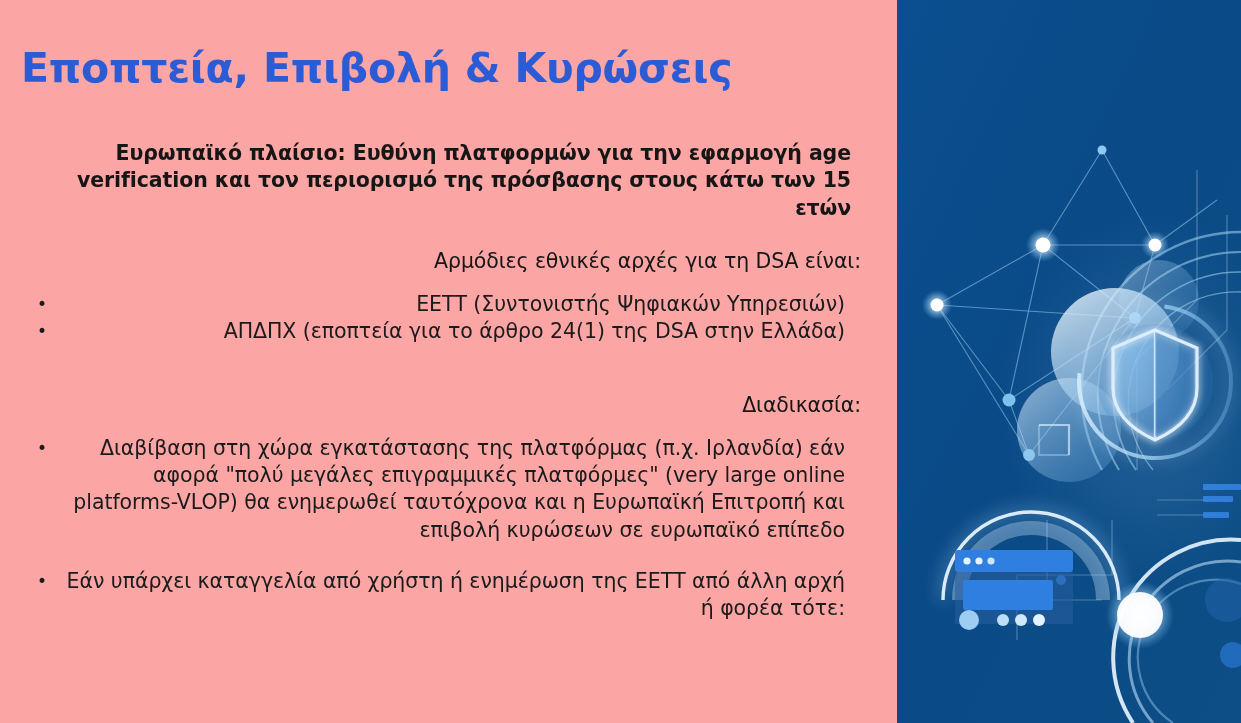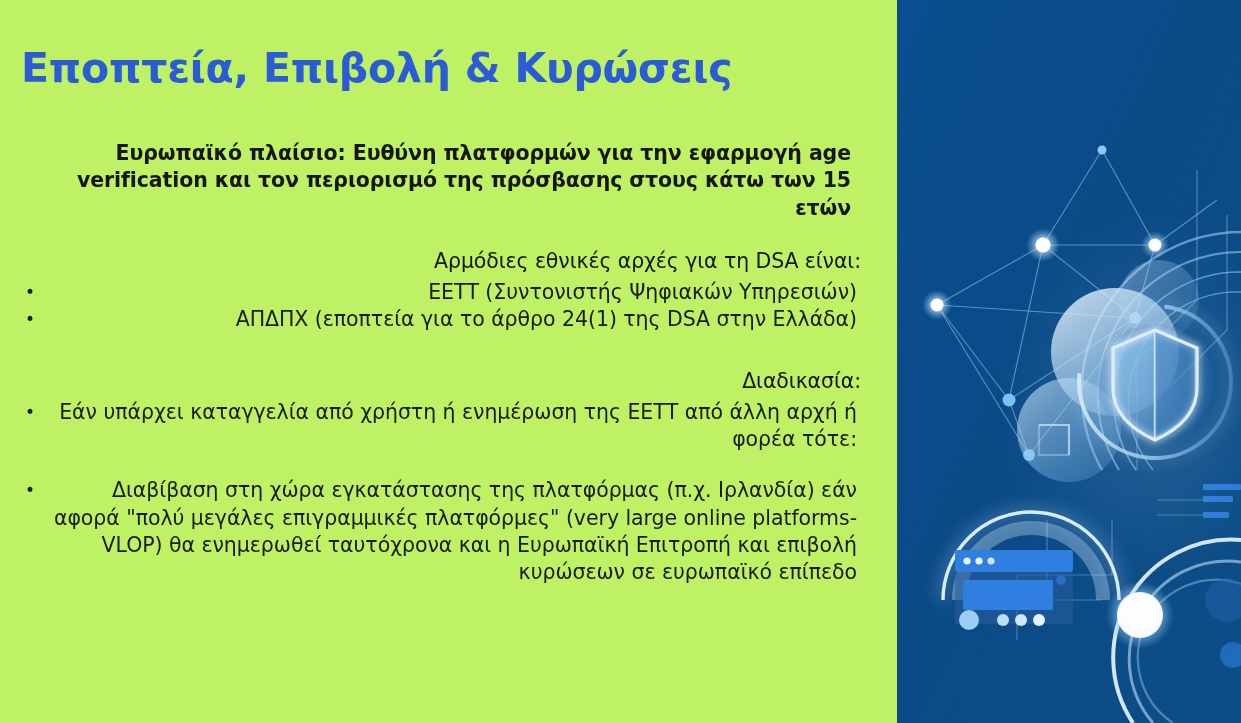--- a/index.html
+++ b/index.html
@@ -10,21 +10,21 @@
   body {
     width: 1241px;
     height: 723px;
     overflow: hidden;
     font-family: "DejaVu Sans", "Liberation Sans", sans-serif;
   }
   .slide {
     position: relative;
     width: 1241px;
     height: 723px;
-    background: #bef264;
+    background: #fca5a5;
     overflow: hidden;
   }
 
   
   .content {
     position: absolute;
     left: 0;
     top: 0;
     width: 897px;
     height: 723px;
@@ -73,21 +73,21 @@
   .sec-head {
     font-size: 20.5px;
     font-weight: 400;
     color: #161616;
     line-height: 1.33;
     letter-spacing: -0.1px;
     margin: 0;
   }
   ul.bullets {
     list-style: none;
-    margin: 4px;
+    margin: 16px;
     padding: 0;
   }
   ul.bullets li {
     position: relative;
     font-size: 20.5px;
     font-weight: 400;
     color: #1b1b1b;
     line-height: 1.33;
     letter-spacing: -0.05px;
     padding-left: 15px;
@@ -150,22 +150,22 @@
           <li>ΕΕΤΤ (Συντονιστής Ψηφιακών Υπηρεσιών)</li>
           <li>ΑΠΔΠΧ (εποπτεία για το άρθρο 24(1) της DSA στην Ελλάδα)</li>
         </ul>
       </div>
 
       <div class="gap-lg"></div>
 
       <div class="block">
         <p class="sec-head">Διαδικασία:</p>
         <ul class="bullets proc-list">
+          <li>Διαβίβαση στη χώρα εγκατάστασης της πλατφόρμας (π.χ. Ιρλανδία) εάν αφορά "πολύ μεγάλες επιγραμμικές πλατφόρμες" (very large online platforms-VLOP) θα ενημερωθεί ταυτόχρονα και η Ευρωπαϊκή Επιτροπή και επιβολή κυρώσεων σε ευρωπαϊκό επίπεδο</li>
           <li>Εάν υπάρχει καταγγελία από χρήστη ή ενημέρωση της ΕΕΤΤ από άλλη αρχή ή φορέα τότε:</li>
-          <li>Διαβίβαση στη χώρα εγκατάστασης της πλατφόρμας (π.χ. Ιρλανδία) εάν αφορά "πολύ μεγάλες επιγραμμικές πλατφόρμες" (very large online platforms-VLOP) θα ενημερωθεί ταυτόχρονα και η Ευρωπαϊκή Επιτροπή και επιβολή κυρώσεων σε ευρωπαϊκό επίπεδο</li>
         </ul>
       </div>
 
     </div>
   </div>
 
   <div class="art-panel">
     <div class="edge"></div>
 
     <svg class="art-svg" width="344" height="723" viewBox="0 0 344 723">

